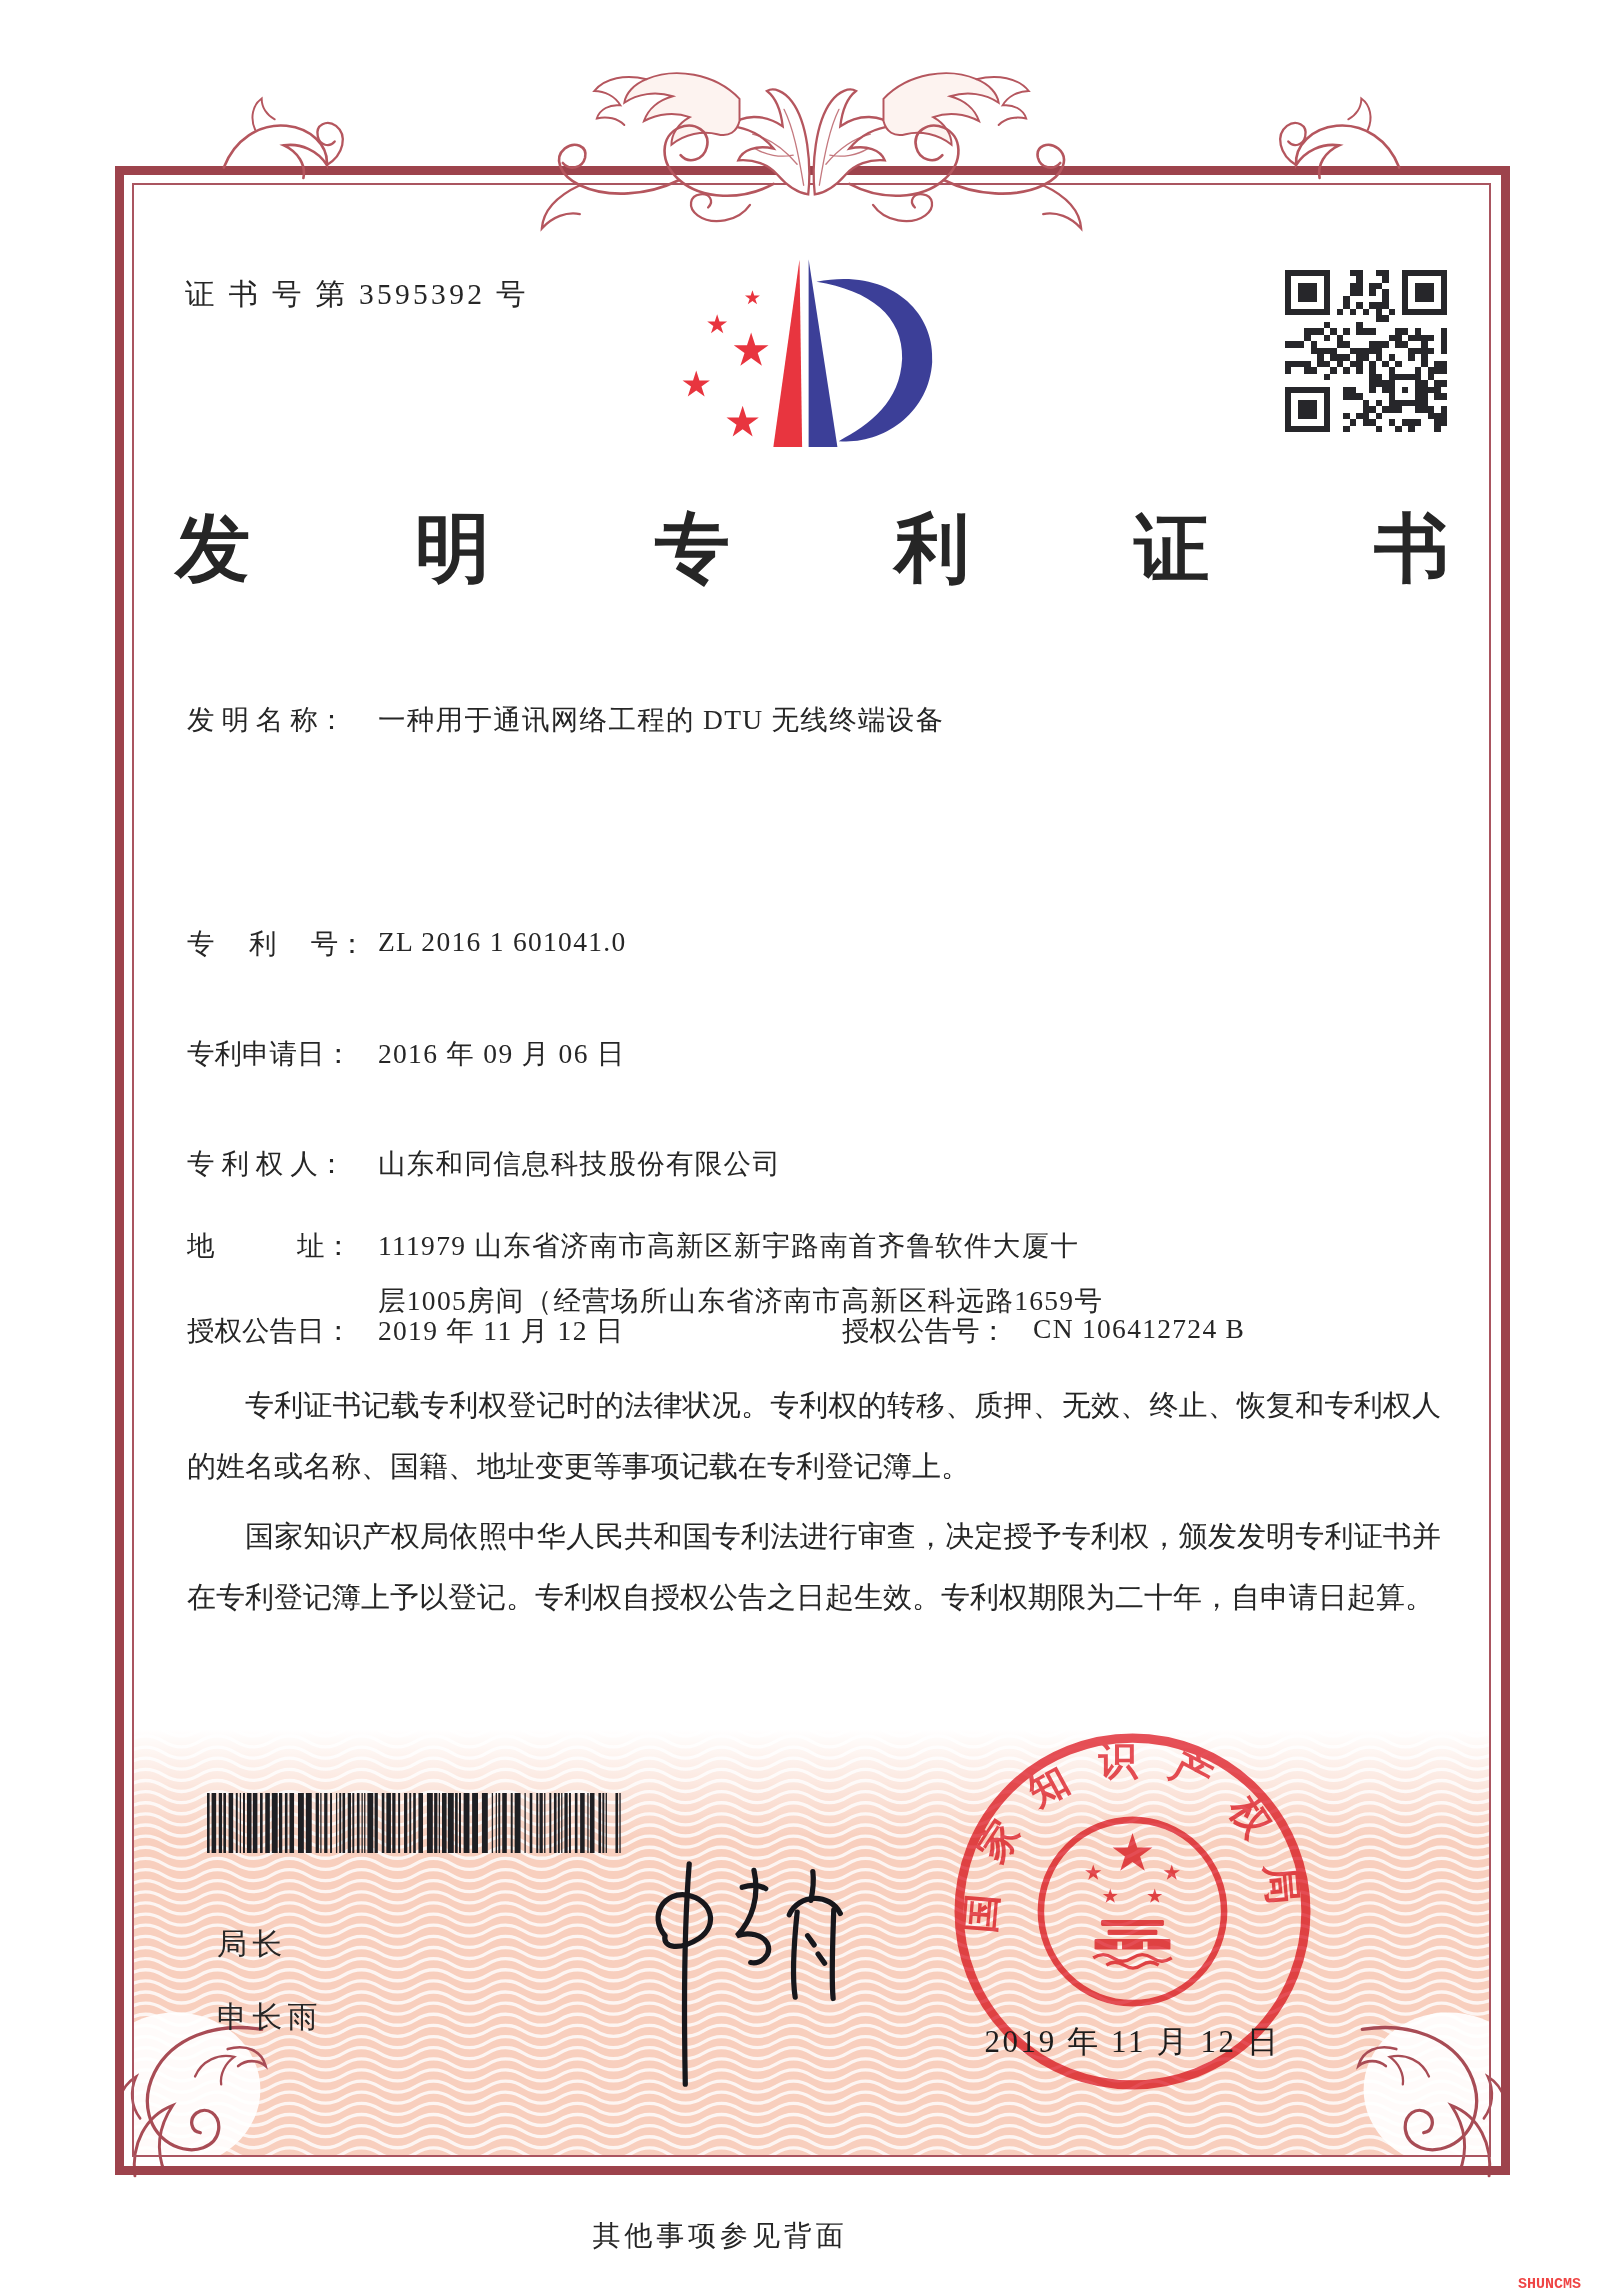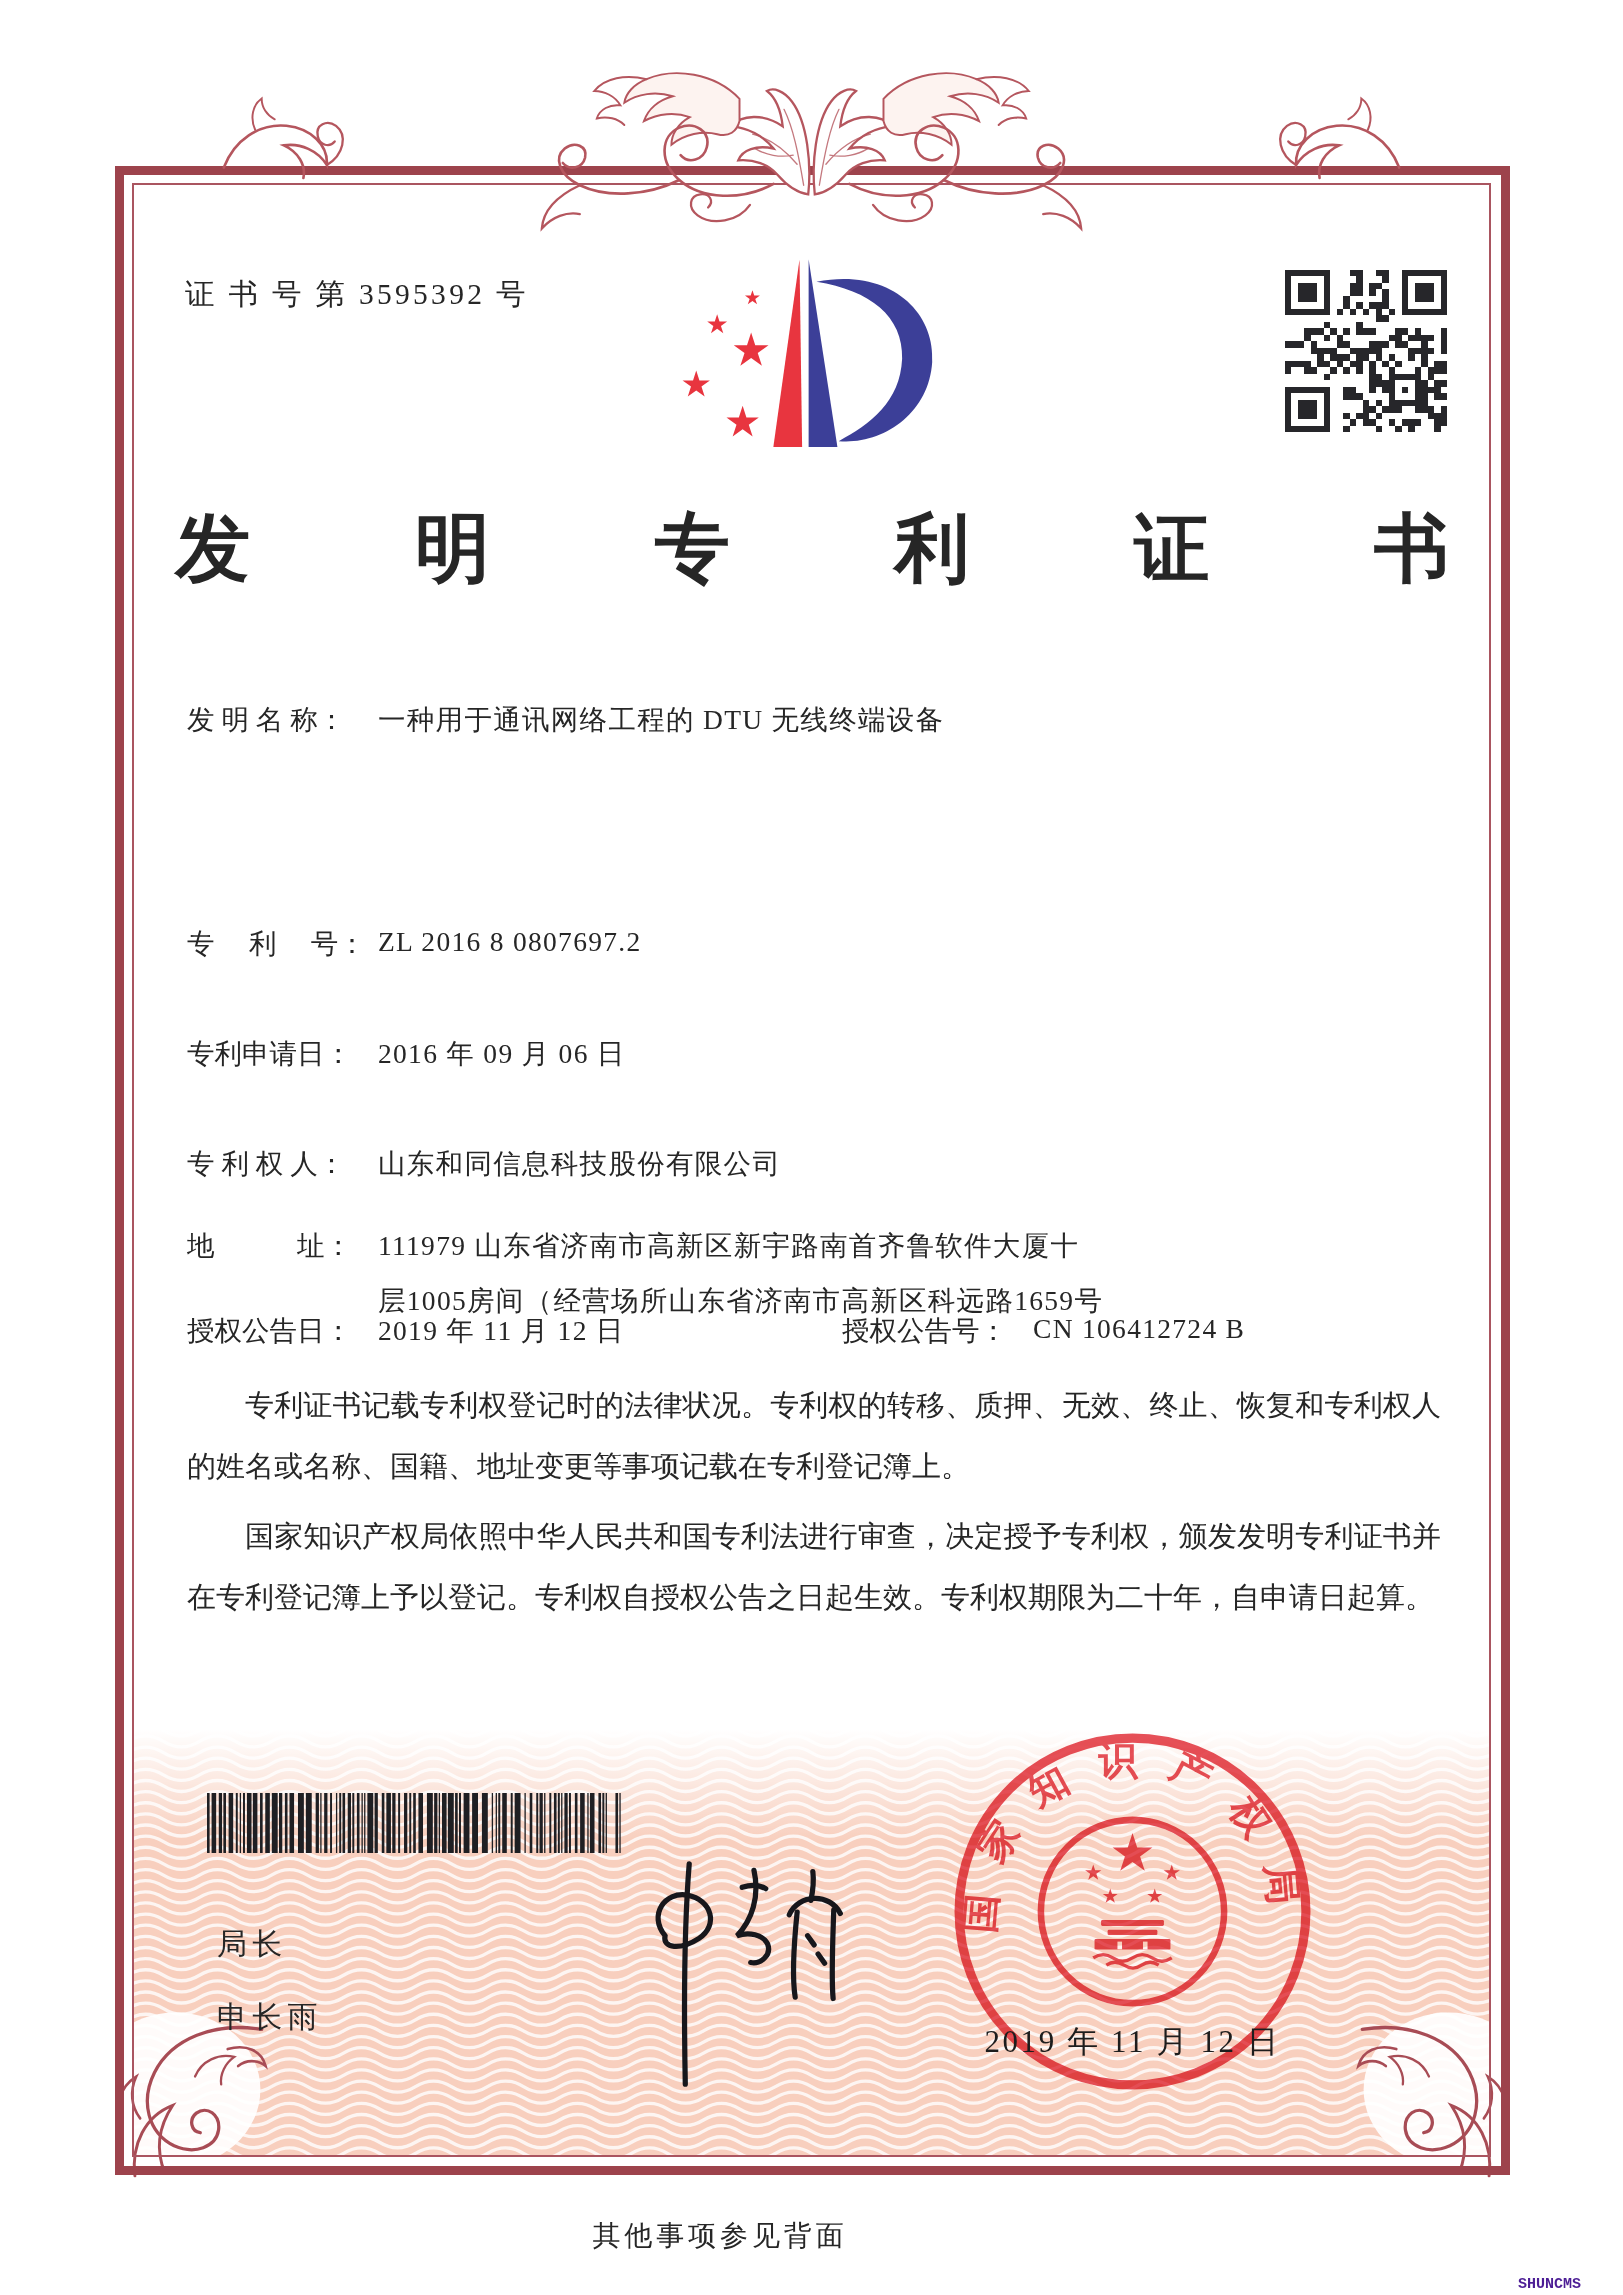--- a/index.html
+++ b/index.html
@@ -47,21 +47,21 @@
   .signature{position:absolute;left:602px;top:1852px;width:249px;height:242px;z-index:6;}
   .seal{position:absolute;left:946px;top:1725px;width:373px;height:373px;z-index:5;
     mix-blend-mode:multiply;opacity:.95;}
   .seal-date{position:absolute;left:946px;top:2021px;width:373px;text-align:center;
     font-size:31px;letter-spacing:2.6px;color:#1d1d1d;z-index:6;}
   .page-num{position:absolute;left:0;top:2124px;width:1493px;text-align:center;
     font-size:23.6px;letter-spacing:2px;z-index:5;}
   .back-note{position:absolute;left:0;top:2217px;width:1440px;text-align:center;
     font-size:28px;letter-spacing:3.9px;z-index:5;}
   .watermark{position:absolute;left:1518px;top:2276px;font-size:15px;font-weight:bold;
-    color:#4c1d95;font-family:"Liberation Mono","DejaVu Sans Mono",monospace;z-index:5;}
+    color:#ef4444;font-family:"Liberation Mono","DejaVu Sans Mono",monospace;z-index:5;}
   svg{display:block;}
 </style>
 </head>
 <body>
 
 <div class="page">
 
   <svg class="waves" id="waves-svg" viewBox="0 0 2070 681" preserveAspectRatio="none">
       <rect width="2070" height="681" fill="#f8cfbe"></rect>
       <g fill="none" stroke="#ffffff" stroke-width="5" opacity="0.8">
@@ -458,21 +458,21 @@
         <rect x="23" y="24" width="1" height="1"></rect>
       </g>
     </svg>
 
   <div class="title">发 明 专 利 证 书</div>
 
   <div class="frow" style="top:702px">
     <span class="f-label">发 明 名 称：</span><span class="f-value">一种用于通讯网络工程的 DTU 无线终端设备</span>
   </div>
   <div class="frow" style="top:926px">
-    <span class="f-label">专　 利　 号：</span><span class="f-value">ZL 2016 8 0807697.2</span>
+    <span class="f-label">专　 利　 号：</span><span class="f-value">ZL 2016 1 601041.0</span>
   </div>
   <div class="frow" style="top:1036px">
     <span class="f-label">专利申请日：</span><span class="f-value">2016 年 09 月 06 日</span>
   </div>
   <div class="frow" style="top:1146px">
     <span class="f-label">专 利 权 人：</span><span class="f-value">山东和同信息科技股份有限公司</span>
   </div>
   <div class="frow" style="top:1228px">
     <span class="f-label">地　　　址：</span><span class="f-value"><span>111979 山东省济南市高新区新宇路南首齐鲁软件大厦十</span><span class="addr2">层1005房间（经营场所山东省济南市高新区科远路1659号</span></span>
   </div>

